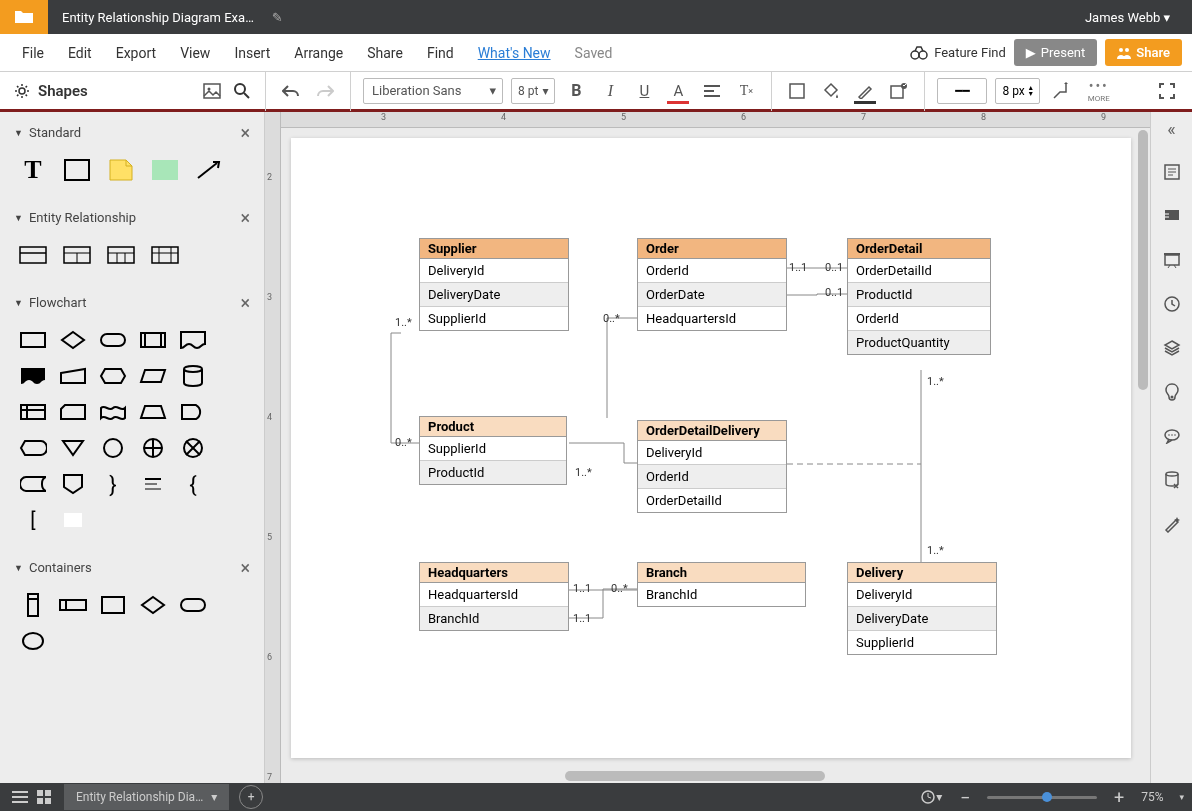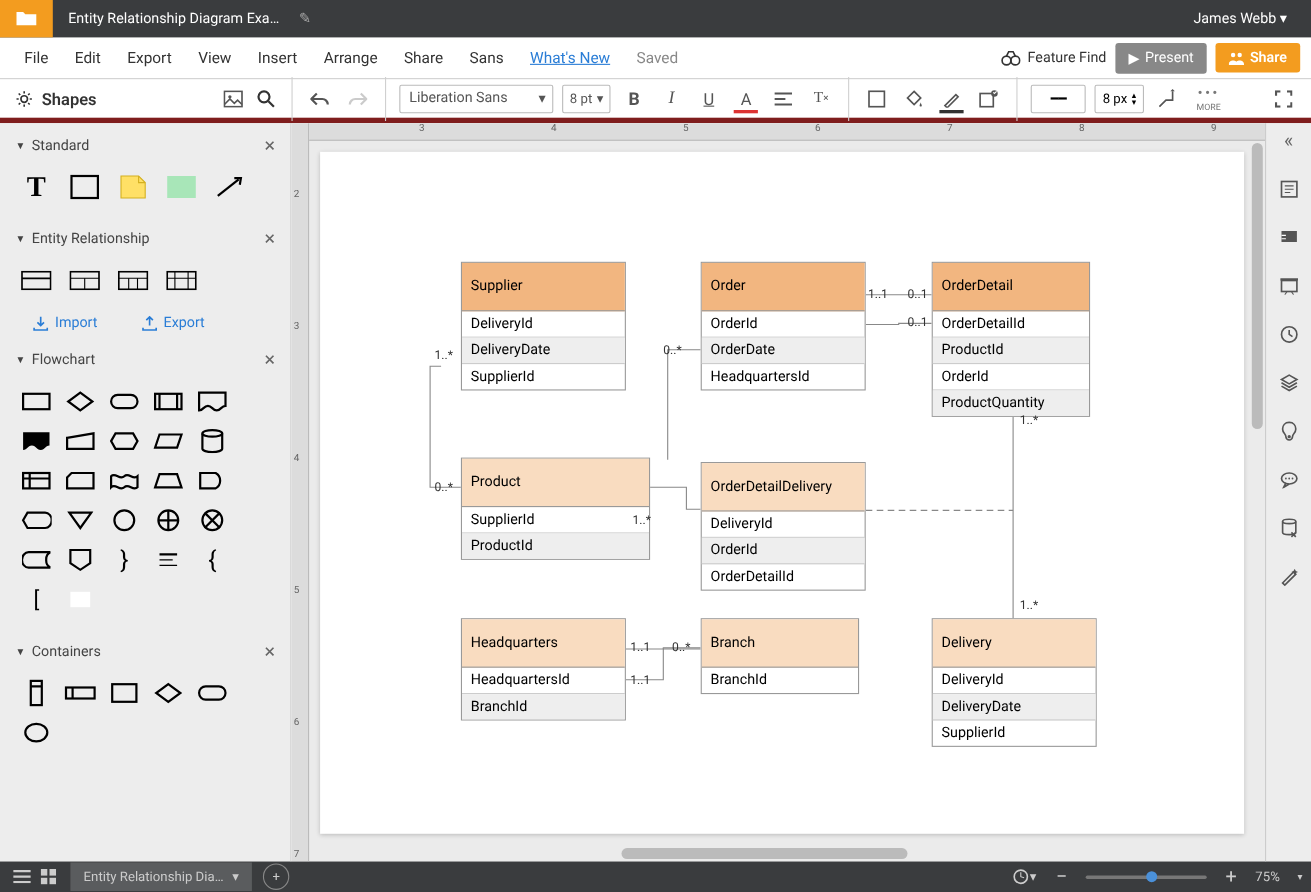--- a/index.html
+++ b/index.html
@@ -11,21 +11,21 @@
 .user-menu{margin-left:auto;margin-right:22px;cursor:pointer}
 .menubar{height:38px;border-bottom:1px solid #d0d0d0;display:flex;align-items:center;padding:0 10px;font-size:14px;color:#333}
 .menu-item{padding:6px 12px;cursor:pointer}
 .menu-item.whats-new{color:#2a7dd6;text-decoration:underline}
 .menu-item.saved{color:#888}
 .menubar-right{margin-left:auto;display:flex;align-items:center;gap:8px}
 .feature-find{display:flex;align-items:center;gap:6px;font-size:13px;cursor:pointer}
 .btn{border-radius:3px;padding:6px 12px;font-size:13px;cursor:pointer;border:none;display:flex;align-items:center;gap:5px}
 .btn-present{background:#888;color:#fff}
 .btn-share{background:#f39c1f;color:#fff;font-weight:600}
-.toolbar{height:40px;border-bottom:5px solid #7f1d1d;display:flex;align-items:center}
+.toolbar{height:40px;border-bottom:3px solid #7f1d1d;display:flex;align-items:center}
 .shapes-label{width:265px;display:flex;align-items:center;padding:0 14px;font-size:15px;font-weight:600;color:#333;gap:8px}
 .shapes-label-right{margin-left:auto;display:flex;gap:12px;align-items:center}
 .sep{width:1px;height:40px;background:#d0d0d0}
 .tool-group{display:flex;align-items:center;gap:8px;padding:0 12px}
 .tool-btn{width:26px;height:26px;display:flex;align-items:center;justify-content:center;cursor:pointer;color:#555}
 .font-select{height:26px;border:1px solid #bbb;border-radius:2px;padding:0 22px 0 8px;font-size:13px;color:#555;background:#fff;position:relative;min-width:140px;display:flex;align-items:center}
 .size-select{height:26px;border:1px solid #bbb;border-radius:2px;padding:0 6px;font-size:12px;color:#555;display:flex;align-items:center;gap:4px}
 .px-select{height:26px;border:1px solid #bbb;border-radius:2px;padding:0 6px;font-size:12px;display:flex;align-items:center}
 .more-btn{display:flex;flex-direction:column;align-items:center;font-size:8px;color:#777;cursor:pointer;margin-left:6px}
 .main{display:flex;height:calc(100% - 34px - 38px - 40px - 28px)}
@@ -39,21 +39,21 @@
 .import-row span{cursor:pointer;display:flex;align-items:center;gap:6px}
 .sf-row{text-align:center;padding:0 0 14px;font-size:13px;color:#2a7dd6}
 .import-data-btn{position:absolute;bottom:0;left:0;right:0;height:44px;background:#fff;display:flex;align-items:center;justify-content:center;gap:10px;font-size:14px;color:#444;border-top:1px solid #ccc;cursor:pointer}
 .canvas-area{flex:1;position:relative;background:#ebebeb;overflow:hidden}
 .ruler-h{position:absolute;top:0;left:16px;right:0;height:16px;background:#dcdcdc;border-bottom:1px solid #bbb}
 .ruler-v{position:absolute;top:0;left:0;bottom:0;width:16px;background:#dcdcdc;border-right:1px solid #bbb}
 .ruler-h .tick{position:absolute;top:0;font-size:9px;color:#666}
 .ruler-v .tick{position:absolute;left:2px;font-size:9px;color:#666}
 .page{position:absolute;top:26px;left:26px;width:840px;height:620px;background:#fff;box-shadow:0 1px 4px rgba(0,0,0,0.2)}
 .entity{position:absolute;border:1px solid #999;background:#fff;font-size:13px}
-.entity-header{padding:14px 8px;font-weight:400;border-bottom:1px solid #999}
+.entity-header{padding:2px 8px;font-weight:700;border-bottom:1px solid #999}
 .entity-header.orange{background:#f2b680}
 .entity-header.peach{background:#f9dcc0}
 .entity-row{padding:4px 8px;border-bottom:1px solid #ccc}
 .entity-row:last-child{border-bottom:none}
 .entity-row.alt{background:#eee}
 .rel-label{position:absolute;font-size:11px;color:#333;background:transparent}
 .right-panel{width:42px;background:#ededed;border-left:1px solid #ccc;display:flex;flex-direction:column;align-items:center;padding-top:6px;gap:22px}
 .right-panel .ricon{width:22px;height:22px;display:flex;align-items:center;justify-content:center;color:#555;cursor:pointer}
 .collapse-chev{font-size:18px;color:#666;cursor:pointer}
 .bottombar{height:28px;background:#3a3c3e;display:flex;align-items:center;color:#ccc;font-size:12px;padding:0 8px}
@@ -83,21 +83,21 @@
 </div>
 
 <div class="menubar">
   <div class="menu-item">File</div>
   <div class="menu-item">Edit</div>
   <div class="menu-item">Export</div>
   <div class="menu-item">View</div>
   <div class="menu-item">Insert</div>
   <div class="menu-item">Arrange</div>
   <div class="menu-item">Share</div>
-  <div class="menu-item">Sans</div>
+  <div class="menu-item">Find</div>
   <div class="menu-item whats-new">What's New</div>
   <div class="menu-item saved">Saved</div>
   <div class="menubar-right">
     <div class="feature-find">
       <svg width="18" height="14" viewBox="0 0 18 14">
           <circle cx="5" cy="9" r="4" fill="none" stroke="#333" stroke-width="1.5"></circle>
           <circle cx="13" cy="9" r="4" fill="none" stroke="#333" stroke-width="1.5"></circle>
           <path d="M5 5l2-4h4l2 4" fill="none" stroke="#333" stroke-width="1.5"></path>
         </svg>
       <span>Feature Find</span>
@@ -287,34 +287,20 @@
         </div>
       <div class="shape-cell">
           <svg width="28" height="18">
             <rect x="1" y="1" width="26" height="16" fill="none" stroke="#000" stroke-width="1.5"></rect>
             <line x1="1" y1="7" x2="27" y2="7" stroke="#000"></line>
             <line x1="8" y1="1" x2="8" y2="17" stroke="#000"></line>
             <line x1="20" y1="1" x2="20" y2="17" stroke="#000"></line>
           </svg>
         </div>
     </div>
-    <div class="import-row">
-      <span>
-          <svg width="14" height="14" viewBox="0 0 14 14">
-            <path d="M7 1v8M4 6l3 3 3-3M1 11v2h12v-2" fill="none" stroke="#2a7dd6" stroke-width="1.5"></path>
-          </svg>
-          <span>Import</span>
-        </span>
-      <span>
-          <svg width="14" height="14" viewBox="0 0 14 14">
-            <path d="M7 9V1M4 4l3-3 3 3M1 11v2h12v-2" fill="none" stroke="#2a7dd6" stroke-width="1.5"></path>
-          </svg>
-          <span>Export</span>
-        </span>
-    </div>
 
     <div class="palette-header">
         <span class="tri">▼</span>
         <span>Flowchart</span>
         <span class="close-x">×</span>
       </div>
     <div class="shape-row" style="gap:10px">
       <div class="shape-cell">
           <svg width="28" height="20">
             <rect x="2" y="3" width="24" height="14" fill="none" stroke="#000" stroke-width="2"></rect>
@@ -533,21 +519,21 @@
         <path d="M278 480 h34 v-28 h34"></path>
       </svg>
 
       <div class="entity" style="left:128px;top:100px;width:150px">
         <div class="entity-header orange">Supplier</div>
         <div class="entity-row">DeliveryId</div>
         <div class="entity-row alt">DeliveryDate</div>
         <div class="entity-row">SupplierId</div>
       </div>
 
-      <div class="entity" style="left:128px;top:278px;width:172px">
+      <div class="entity" style="left:128px;top:278px;width:148px">
         <div class="entity-header peach">Product</div>
         <div class="entity-row">SupplierId</div>
         <div class="entity-row alt">ProductId</div>
       </div>
 
       <div class="entity" style="left:128px;top:424px;width:150px">
         <div class="entity-header peach">Headquarters</div>
         <div class="entity-row">HeadquartersId</div>
         <div class="entity-row alt">BranchId</div>
       </div>
@@ -559,21 +545,21 @@
         <div class="entity-row">HeadquartersId</div>
       </div>
 
       <div class="entity" style="left:346px;top:282px;width:150px">
         <div class="entity-header peach">OrderDetailDelivery</div>
         <div class="entity-row">DeliveryId</div>
         <div class="entity-row alt">OrderId</div>
         <div class="entity-row">OrderDetailId</div>
       </div>
 
-      <div class="entity" style="left:346px;top:424px;width:144px">
+      <div class="entity" style="left:346px;top:424px;width:169px">
         <div class="entity-header peach">Branch</div>
         <div class="entity-row">BranchId</div>
       </div>
 
       <div class="entity" style="left:556px;top:100px;width:144px">
         <div class="entity-header orange">OrderDetail</div>
         <div class="entity-row">OrderDetailId</div>
         <div class="entity-row alt">ProductId</div>
         <div class="entity-row">OrderId</div>
         <div class="entity-row alt">ProductQuantity</div>

